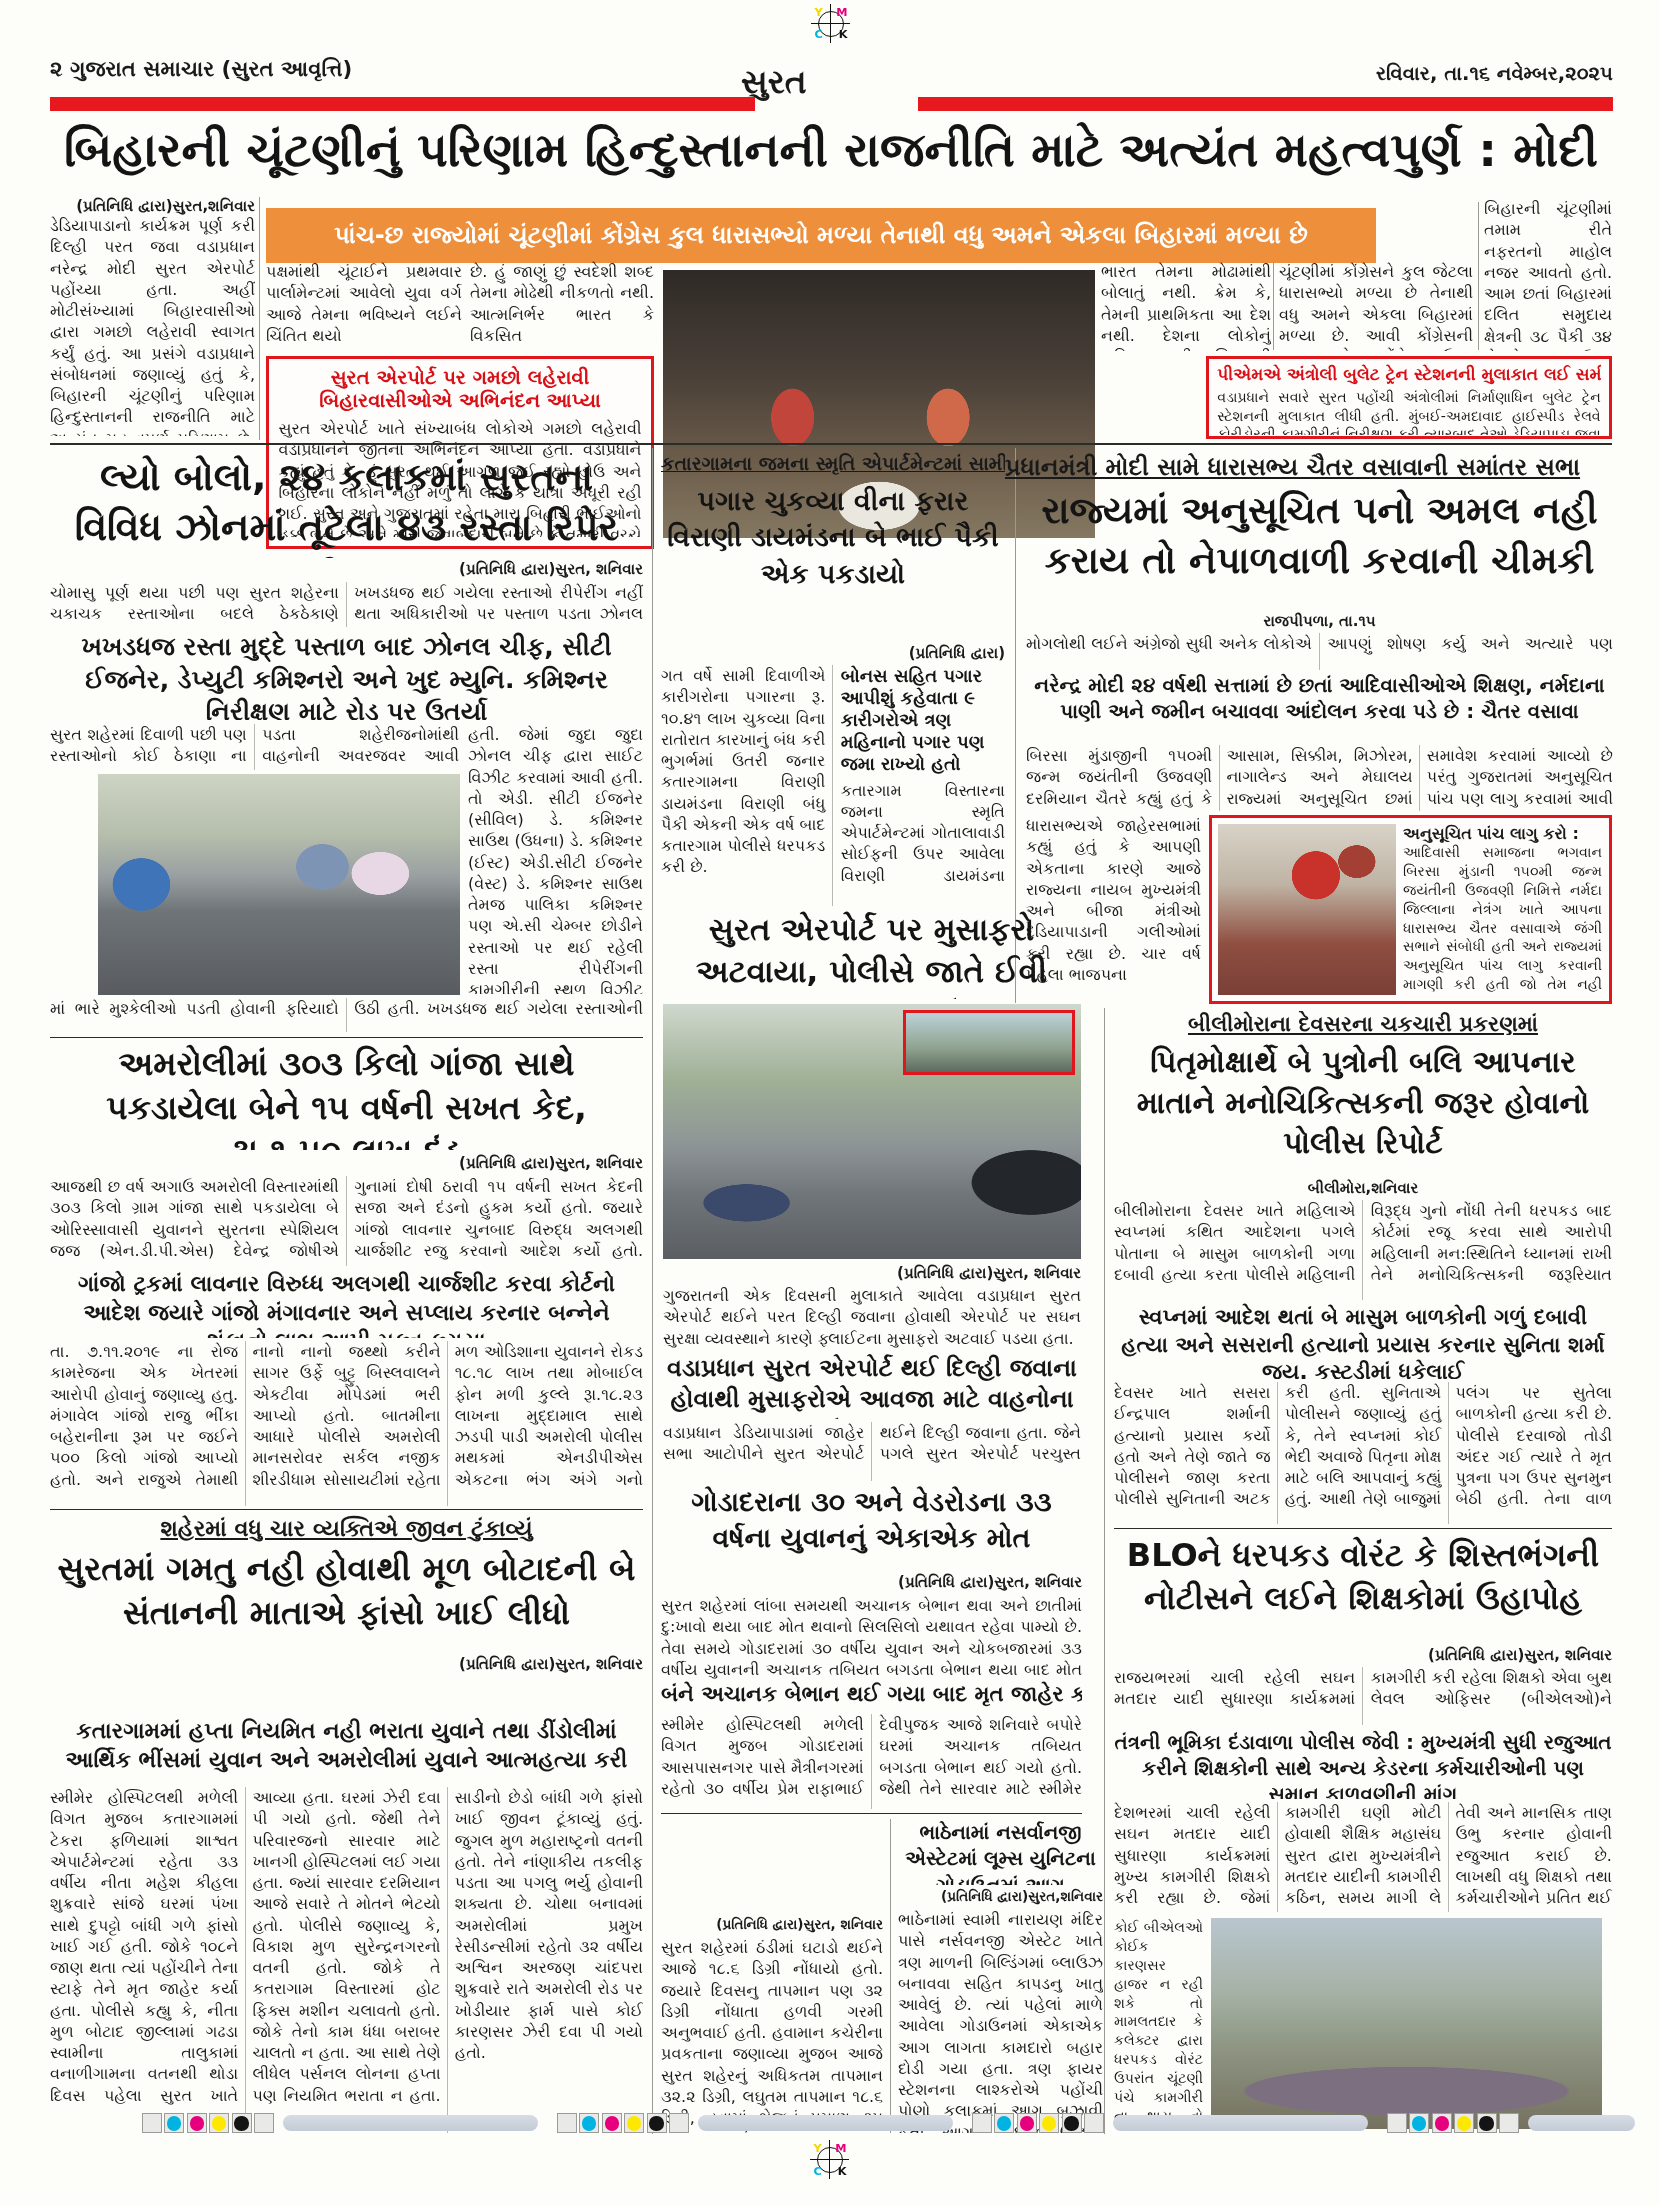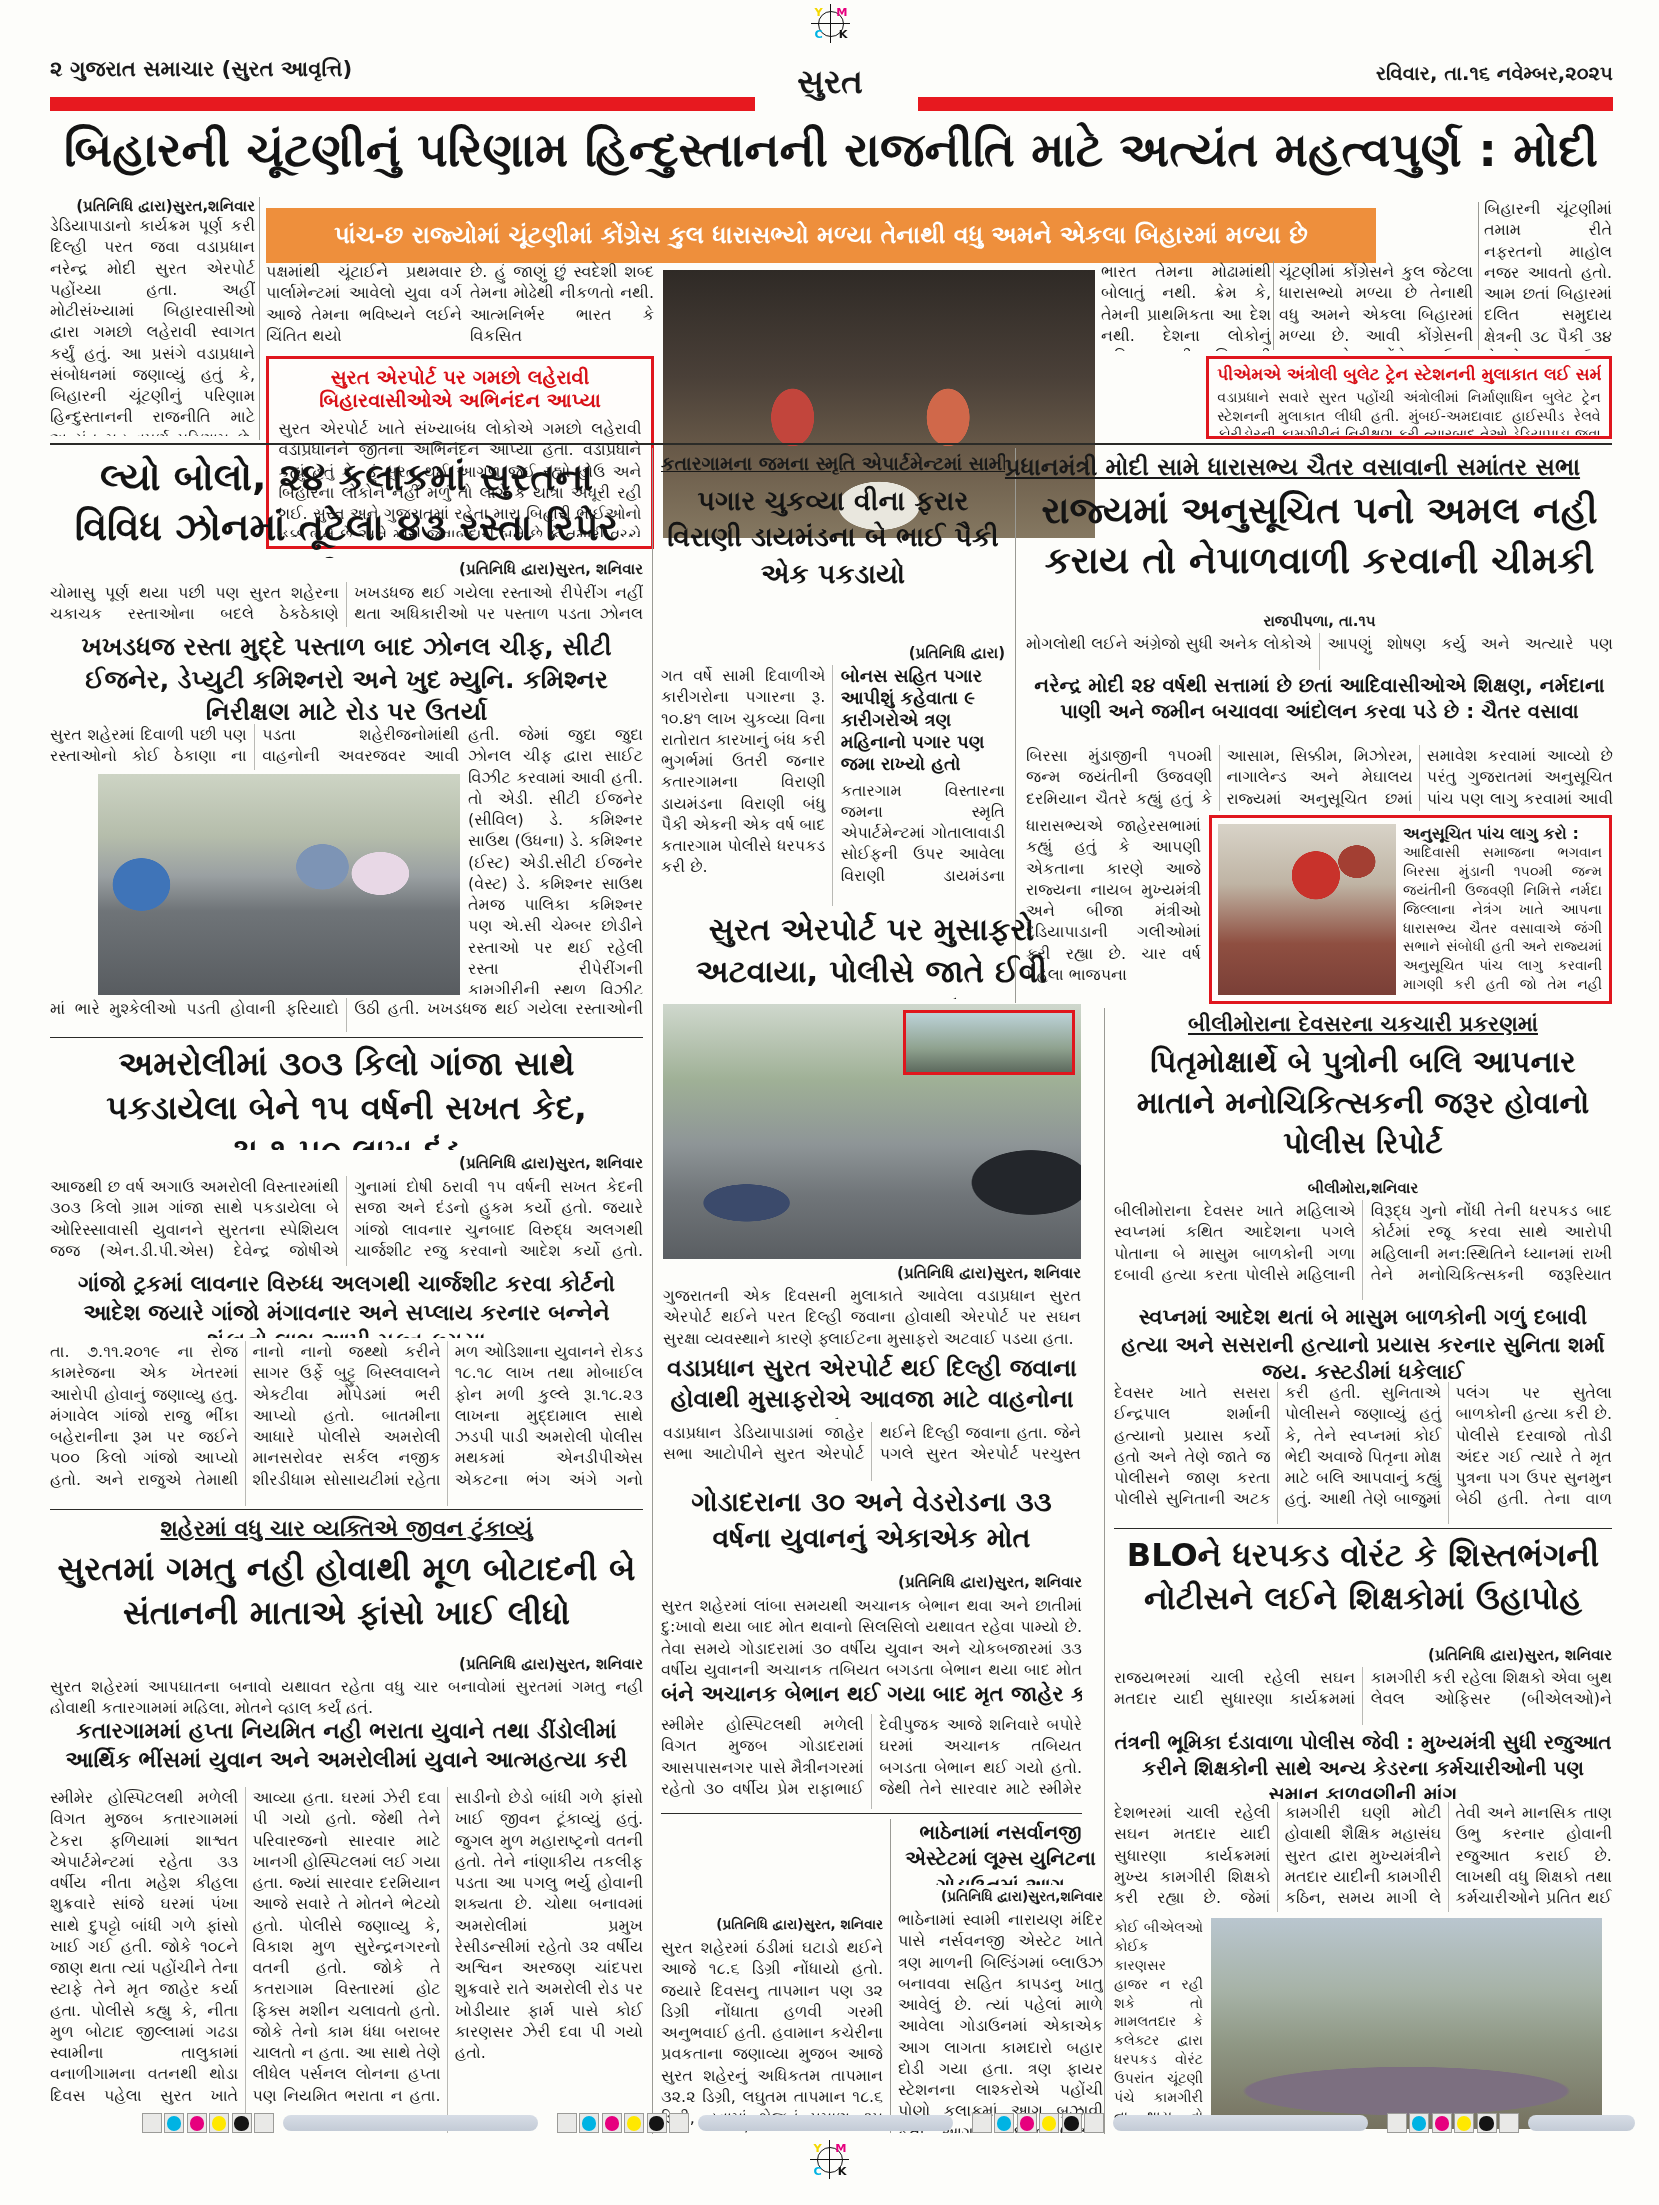--- a/index.html
+++ b/index.html
@@ -54,21 +54,21 @@
   .reg .lv{position:absolute;left:19px;top:0;width:1.2px;height:39px;background:#111;}
   .reg .lh{position:absolute;left:0;top:19px;width:39px;height:1.2px;background:#111;}
   .reg span{position:absolute;font-size:11.3px;font-weight:bold;}
 </style>
 </head>
 <body>
 
 <div id="page">
 
   <div class="abs tb" style="left:50px;top:56px;width:451px;height:30px;font-size:21.3px;font-weight:bold;">૨ ગુજરાત સમાચાર (સુરત આવૃત્તિ)</div>
-  <div class="abs tb" style="left:741px;top:62px;width:178px;height:47px;font-size:33px;font-weight:bold;text-align:center;">સુરત</div>
+  <div class="abs tb" style="left:741px;top:62px;width:178px;height:47px;font-size:33px;font-weight:bold;">સુરત</div>
   <div class="abs tb" style="left:1186px;top:62px;width:427px;height:27px;font-size:19.6px;font-weight:bold;text-align:right;">રવિવાર, તા.૧૬ નવેમ્બર,૨૦૨૫</div>
   <div class="abs redbar" style="left:50px;top:97px;width:705px;height:14.2px;"></div>
   <div class="abs redbar" style="left:918px;top:97px;width:695px;height:14.2px;"></div>
 
   <div class="abs reg" style="left:811px;top:3.6px;">
     <div class="c"></div>
       <div class="lv"></div>
       <div class="lh"></div>
     <span style="left:3.6px;top:2.4px;color:#f4d800;">Y</span>
     <span style="right:2.4px;top:2.4px;color:#e6007e;">M</span>
@@ -140,21 +140,20 @@
   <div class="abs body tb cols3" style="left:50px;top:1341px;width:593px;height:165px;">તા. ૭.૧૧.૨૦૧૯ ના રોજ કામરેજના એક ખેતરમાં આરોપી હોવાનું જણાવ્યુ હતુ. મંગાવેલ ગાંજો રાજુ ભીંકા બહેરાનીના રૂમ પર જઈને ૫૦૦ કિલો ગાંજો આપ્યો હતો. અને રાજુએ તેમાથી નાનો નાનો જથ્થો કરીને સાગર ઉર્ફે બુટ્ટુ બિસ્લવાલને એકટીવા મોપેડમાં ભરી આપ્યો હતો. બાતમીના આધારે પોલીસે અમરોલી માનસરોવર સર્કલ નજીક શીરડીધામ સોસાયટીમાં રહેતા મળ ઓડિશાના યુવાનને રોકડ ૧૮.૧૮ લાખ તથા મોબાઈલ ફોન મળી કુલ્લે રૂા.૧૮.૨૩ લાખના મુદ્દામાલ સાથે ઝડપી પાડી અમરોલી પોલીસ મથકમાં એનડીપીએસ એકટના ભંગ અંગે ગનો નોંધ્યો હતો. આ કેસની અંતિમ સુનાવણી બાદ કોર્ટે આરોપી સાગર ઉર્ફે બુટ્ટુ બિસ્વાલ તથા કાર્તિક ઉર્ફે સલમાન સ્વાંઈને એનડીપીએસ એક્ટ હેઠળ શિક્ષાપાત્ર ઠરાવ્યા હતા. જયારે ગાંજો લાવનાર ચુનબાદ ઉર્ફે પાંડેજી (રહે. આરાધના રેસીડન્સી, જોળવા, પલસાણા) વિરુદ્ધ અલગથી ચાર્જશીટ રજુ કરવા સંબંધિત પોલીસ સ્ટેશનને આદેશ કર્યો હતો.</div>
 
   <div class="abs hr" style="left:50px;top:1509px;width:593px;height:1.2px;"></div>
 
   <div class="abs tb kick" style="left:50px;top:1515px;width:593px;height:28.5px;font-size:22.5px;text-align:center;">શહેરમાં વધુ ચાર વ્યક્તિએ જીવન ટુંકાવ્યું</div>
   <div class="abs tb hl" style="left:50px;top:1547px;width:593px;height:106px;font-size:33px;line-height:1.32;">સુરતમાં ગમતુ નહી હોવાથી મૂળ બોટાદની બે સંતાનની માતાએ ફાંસો ખાઈ લીધો</div>
   <div class="abs byrow" style="left:50px;top:1655px;width:593px;">
     <span>(પ્રતિનિધિ દ્વારા)</span>
     <span>સુરત, શનિવાર</span>
     </div>
-  <div class="abs body tb" style="left:50px;top:1676px;width:593px;height:38px;">સુરત શહેરમાં આપઘાતના બનાવો યથાવત રહેતા વધુ ચાર બનાવોમાં સુરતમાં ગમતુ નહી હોવાથી કતારગામમાં મહિલા, મોતને વ્હાલુ કર્યું હતું.</div>
   <div class="abs tb sub" style="left:50px;top:1717px;width:593px;height:66px;font-size:22px;line-height:1.3;">કતારગામમાં હપ્તા નિયમિત નહી ભરાતા યુવાને તથા ડીંડોલીમાં આર્થિક ભીંસમાં યુવાન અને અમરોલીમાં યુવાને આત્મહત્યા કરી</div>
   <div class="abs body tb cols3" style="left:50px;top:1787px;width:593px;height:346px;">સ્મીમેર હોસ્પિટલથી મળેલી વિગત મુજબ કતારગામમાં ટેકરા ફળિયામાં શાશ્વત એપાર્ટમેન્ટમાં રહેતા ૩૩ વર્ષીય નીતા મહેશ કીહલા શુક્રવારે સાંજે ઘરમાં પંખા સાથે દુપટ્ટો બાંધી ગળે ફાંસો ખાઈ ગઈ હતી. જોકે ૧૦૮ને જાણ થતા ત્યાં પહોંચીને તેના સ્ટાફે તેને મૃત જાહેર કર્યા હતા. પોલીસે કહ્યુ કે, નીતા મુળ બોટાદ જીલ્લામાં ગઢડા સ્વામીના તાલુકામાં વનાળીગામના વતનથી થોડા દિવસ પહેલા સુરત ખાતે આવ્યા હતા. ઘરમાં ઝેરી દવા પી ગયો હતો. જેથી તેને પરિવારજનો સારવાર માટે ખાનગી હોસ્પિટલમાં લઈ ગયા હતા. જ્યાં સારવાર દરમિયાન આજે સવારે તે મોતને ભેટયો હતો. પોલીસે જણાવ્યુ કે, વિકાશ મુળ સુરેન્દ્રનગરનો વતની હતો. જોકે તે કતરાગામ વિસ્તારમાં હોટ ફિક્સ મશીન ચલાવતો હતો. જોકે તેનો કામ ધંધા બરાબર ચાલતો ન હતા. આ સાથે તેણે લીધેલ પર્સનલ લોનના હપ્તા પણ નિયમિત ભરાતા ન હતા. સાડીનો છેડો બાંધી ગળે ફાંસો ખાઈ જીવન ટૂંકાવ્યું હતું. જુગલ મુળ મહારાષ્ટ્રનો વતની હતો. તેને નાંણાકીય તકલીફ પડતા આ પગલુ ભર્યુ હોવાની શક્યતા છે. ચોથા બનાવમાં અમરોલીમાં પ્રમુખ રેસીડન્સીમાં રહેતો ૩૨ વર્ષીય અશ્વિન અરજણ ચાંદપરા શુક્રવારે રાતે અમરોલી રોડ પર ખોડીયાર ફાર્મ પાસે કોઈ કારણસર ઝેરી દવા પી ગયો હતો.</div>
 
   <div class="abs tb kick" style="left:661px;top:452px;width:344px;height:27px;font-size:19px;white-space:nowrap;">કતારગામના જમના સ્મૃતિ એપાર્ટમેન્ટમાં સામી દિવાળીએ</div>
   <div class="abs tb hl" style="left:661px;top:483px;width:344px;height:158px;font-size:27px;line-height:1.35;">પગાર ચુકવ્યા વીના ફરાર વિરાણી ડાયમંડના બે ભાઈ પૈકી એક પકડાયો</div>
   <div class="abs byrow" style="left:661px;top:644px;width:344px;">
     <span>(પ્રતિનિધિ દ્વારા)</span>
     </div>
   <div class="abs cols2" style="left:661px;top:665px;width:344px;height:241px;overflow:hidden;">
     <div class="body">ગત વર્ષે સામી દિવાળીએ કારીગરોના પગારના રૂ. ૧૦.૪૧ લાખ ચુકવ્યા વિના રાતોરાત કારખાનું બંધ કરી ભુગર્ભમાં ઉતરી જનાર કતારગામના વિરાણી ડાયમંડના વિરાણી બંધુ પૈકી એકની એક વર્ષ બાદ કતારગામ પોલીસે ધરપકડ કરી છે.</div>

